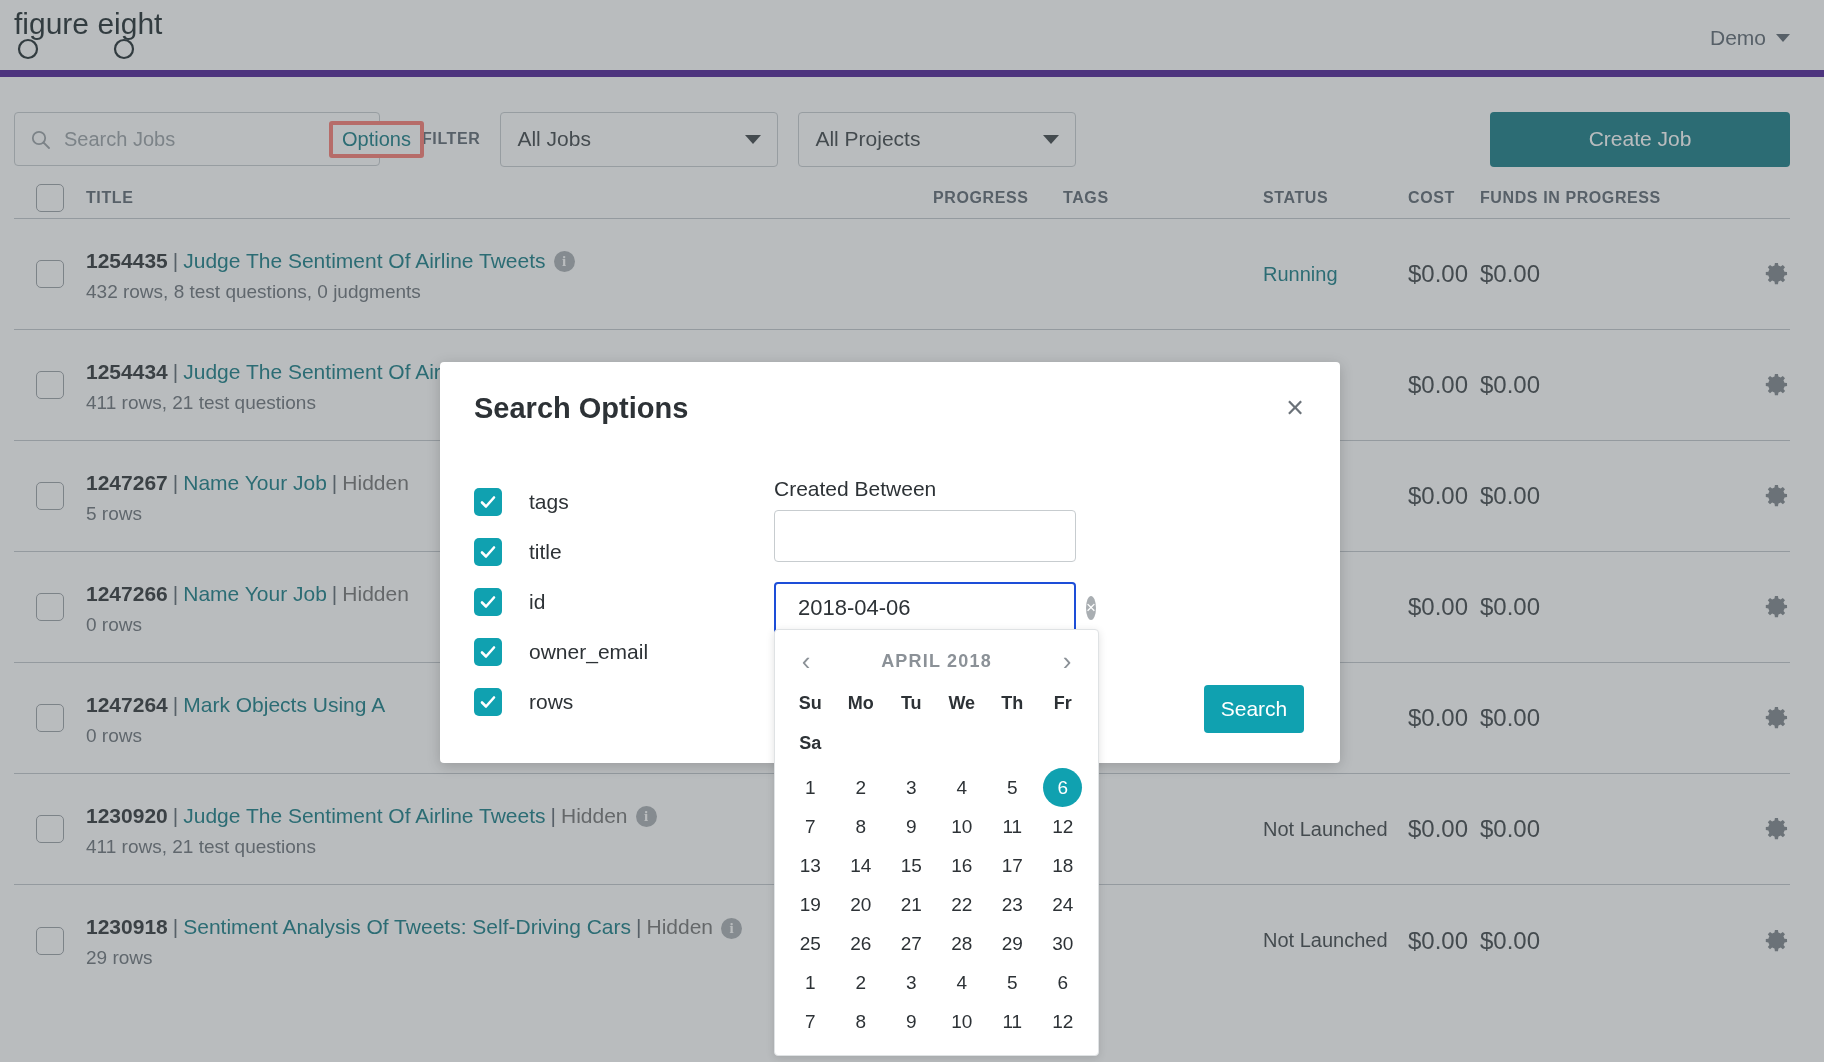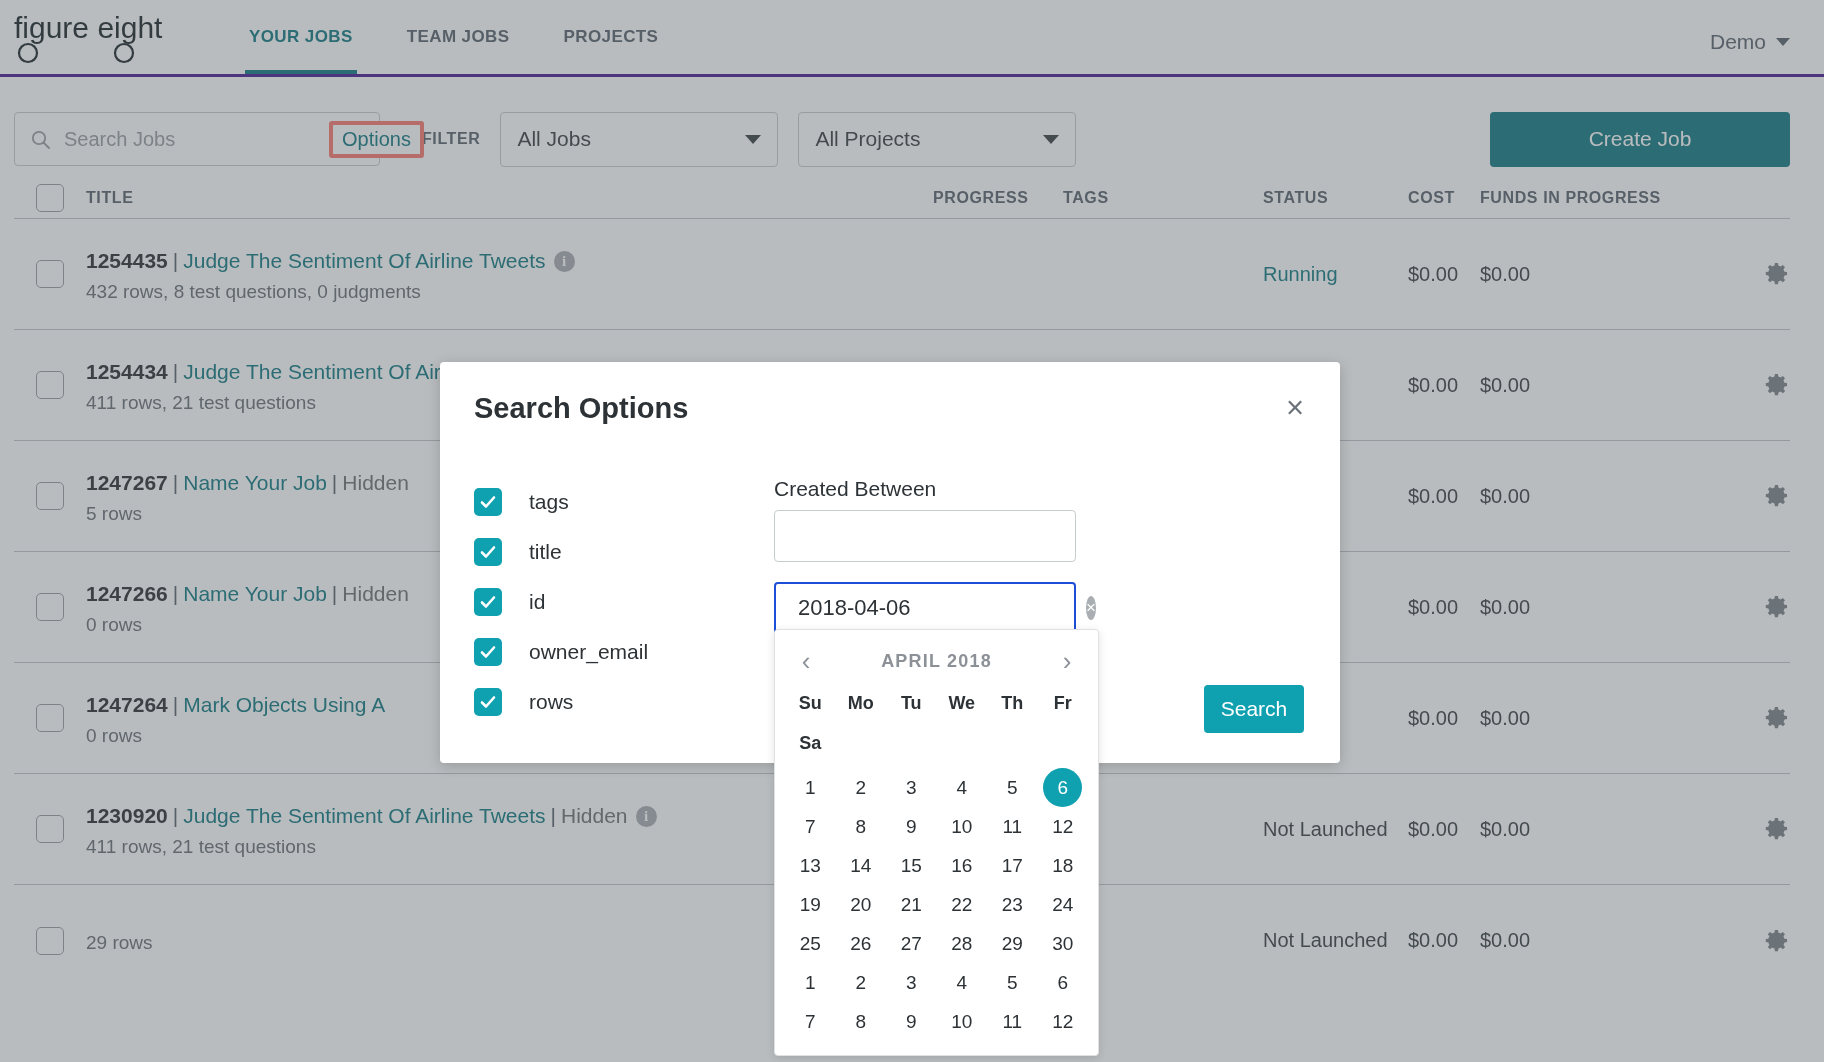--- a/index.html
+++ b/index.html
@@ -21,21 +21,21 @@
     position: absolute;
     inset: 0;
     background: rgba(80, 88, 92, 0.40);
     z-index: 50;
   }
 
   
   .topbar {
     position: relative;
     height: 77px;
-    border-bottom: 3px solid #4c1d95;
+    border-bottom: 7px solid #4c1d95;
     display: flex;
     align-items: flex-end;
     padding: 0 34px 0 14px;
   }
   .logo {
     width: 172px;
     height: 58px;
     margin-bottom: 8px;
     flex: 0 0 auto;
   }
@@ -224,21 +224,21 @@
     text-align: center;
     line-height: 21px;
     font-family: "Liberation Serif", serif;
     margin-left: 8px;
   }
   .subline {
     font-size: 19px;
     color: #6b7279;
     margin-top: 5px;
   }
-  .cell-txt { font-size: 20px; color: #3d4347; }
+  .cell-txt { font-size: 24px; color: #3d4347; }
   .status-running { font-size: 20px; color: #147b84; }
   .status-notlaunched { font-size: 20px; color: #3d4347; line-height: 27px; }
   .gear { width: 30px; height: 30px; }
 
   
   .modal {
     position: absolute;
     left: 440px;
     top: 362px;
     width: 900px;
@@ -408,25 +408,20 @@
 
   <div class="topbar">
     <div class="logo">
       <svg viewBox="0 0 172 58" width="172" height="58" xmlns="http://www.w3.org/2000/svg">
         <text x="0" y="30" font-family="Liberation Sans, sans-serif" font-size="30" fill="#1f2a2e">figure eight</text>
         <circle cx="14" cy="45" r="9" fill="none" stroke="#1f2a2e" stroke-width="2.2"></circle>
         <circle cx="110" cy="45" r="9" fill="none" stroke="#1f2a2e" stroke-width="2.2"></circle>
       </svg>
     </div>
 
-    <div class="nav">
-      <div class="nav-item active">YOUR JOBS</div>
-      <div class="nav-item">TEAM JOBS</div>
-      <div class="nav-item">PROJECTS</div>
-    </div>
 
     <div class="account">
       <span>Demo</span>
       <span class="caret-down"></span>
     </div>
   </div>
 
   <div class="toolbar">
     <div class="search-wrap">
       <span class="search-icon">
@@ -587,20 +582,21 @@
               <path fill="#7d848a" d="M15 10.2a4.8 4.8 0 100 9.6 4.8 4.8 0 000-9.6zm0 7.3a2.5 2.5 0 110-5 2.5 2.5 0 010 5z"></path>
               <path fill="#7d848a" d="M27 13.1l-2.6-.4a9.9 9.9 0 00-1-2.4l1.6-2.1-2.2-2.2-2.1 1.6a9.9 9.9 0 00-2.4-1L18 4h-3.1l-.4 2.6c-.85.22-1.65.56-2.4 1L10 6l-2.2 2.2 1.6 2.1c-.44.75-.78 1.55-1 2.4L5.8 13v3.1l2.6.4c.22.85.56 1.65 1 2.4L7.8 21l2.2 2.2 2.1-1.6c.75.44 1.55.78 2.4 1l.4 2.6h3.1l.4-2.6c.85-.22 1.65-.56 2.4-1l2.1 1.6 2.2-2.2-1.6-2.1c.44-.75.78-1.55 1-2.4l2.6-.4z"></path>
             </svg>
           </div>
         </div>
         <div class="trow">
           <div class="cb-cell">
             <div class="cb"></div>
           </div>
           <div class="title-cell">
+            <div class="title-line"><span class="job-id">1230918</span><span class="pipe">|</span><span class="job-link">Sentiment Analysis Of Tweets: Self-Driving Cars</span><span class="pipe">|</span><span class="job-hidden">Hidden</span><span class="info-icon">i</span></div>
             <div class="subline">29 rows</div>
           </div>
           <div class="col-project cell-txt"></div>
           <div class="col-tags cell-txt"></div>
           <div class="col-status status-notlaunched">Not Launched</div>
           <div class="col-cost cell-txt">$0.00</div>
           <div class="col-funds cell-txt">$0.00</div>
           <div class="col-gear">
             <svg class="gear" viewBox="0 0 30 30" xmlns="http://www.w3.org/2000/svg">
               <path fill="#7d848a" d="M15 10.2a4.8 4.8 0 100 9.6 4.8 4.8 0 000-9.6zm0 7.3a2.5 2.5 0 110-5 2.5 2.5 0 010 5z"></path>

